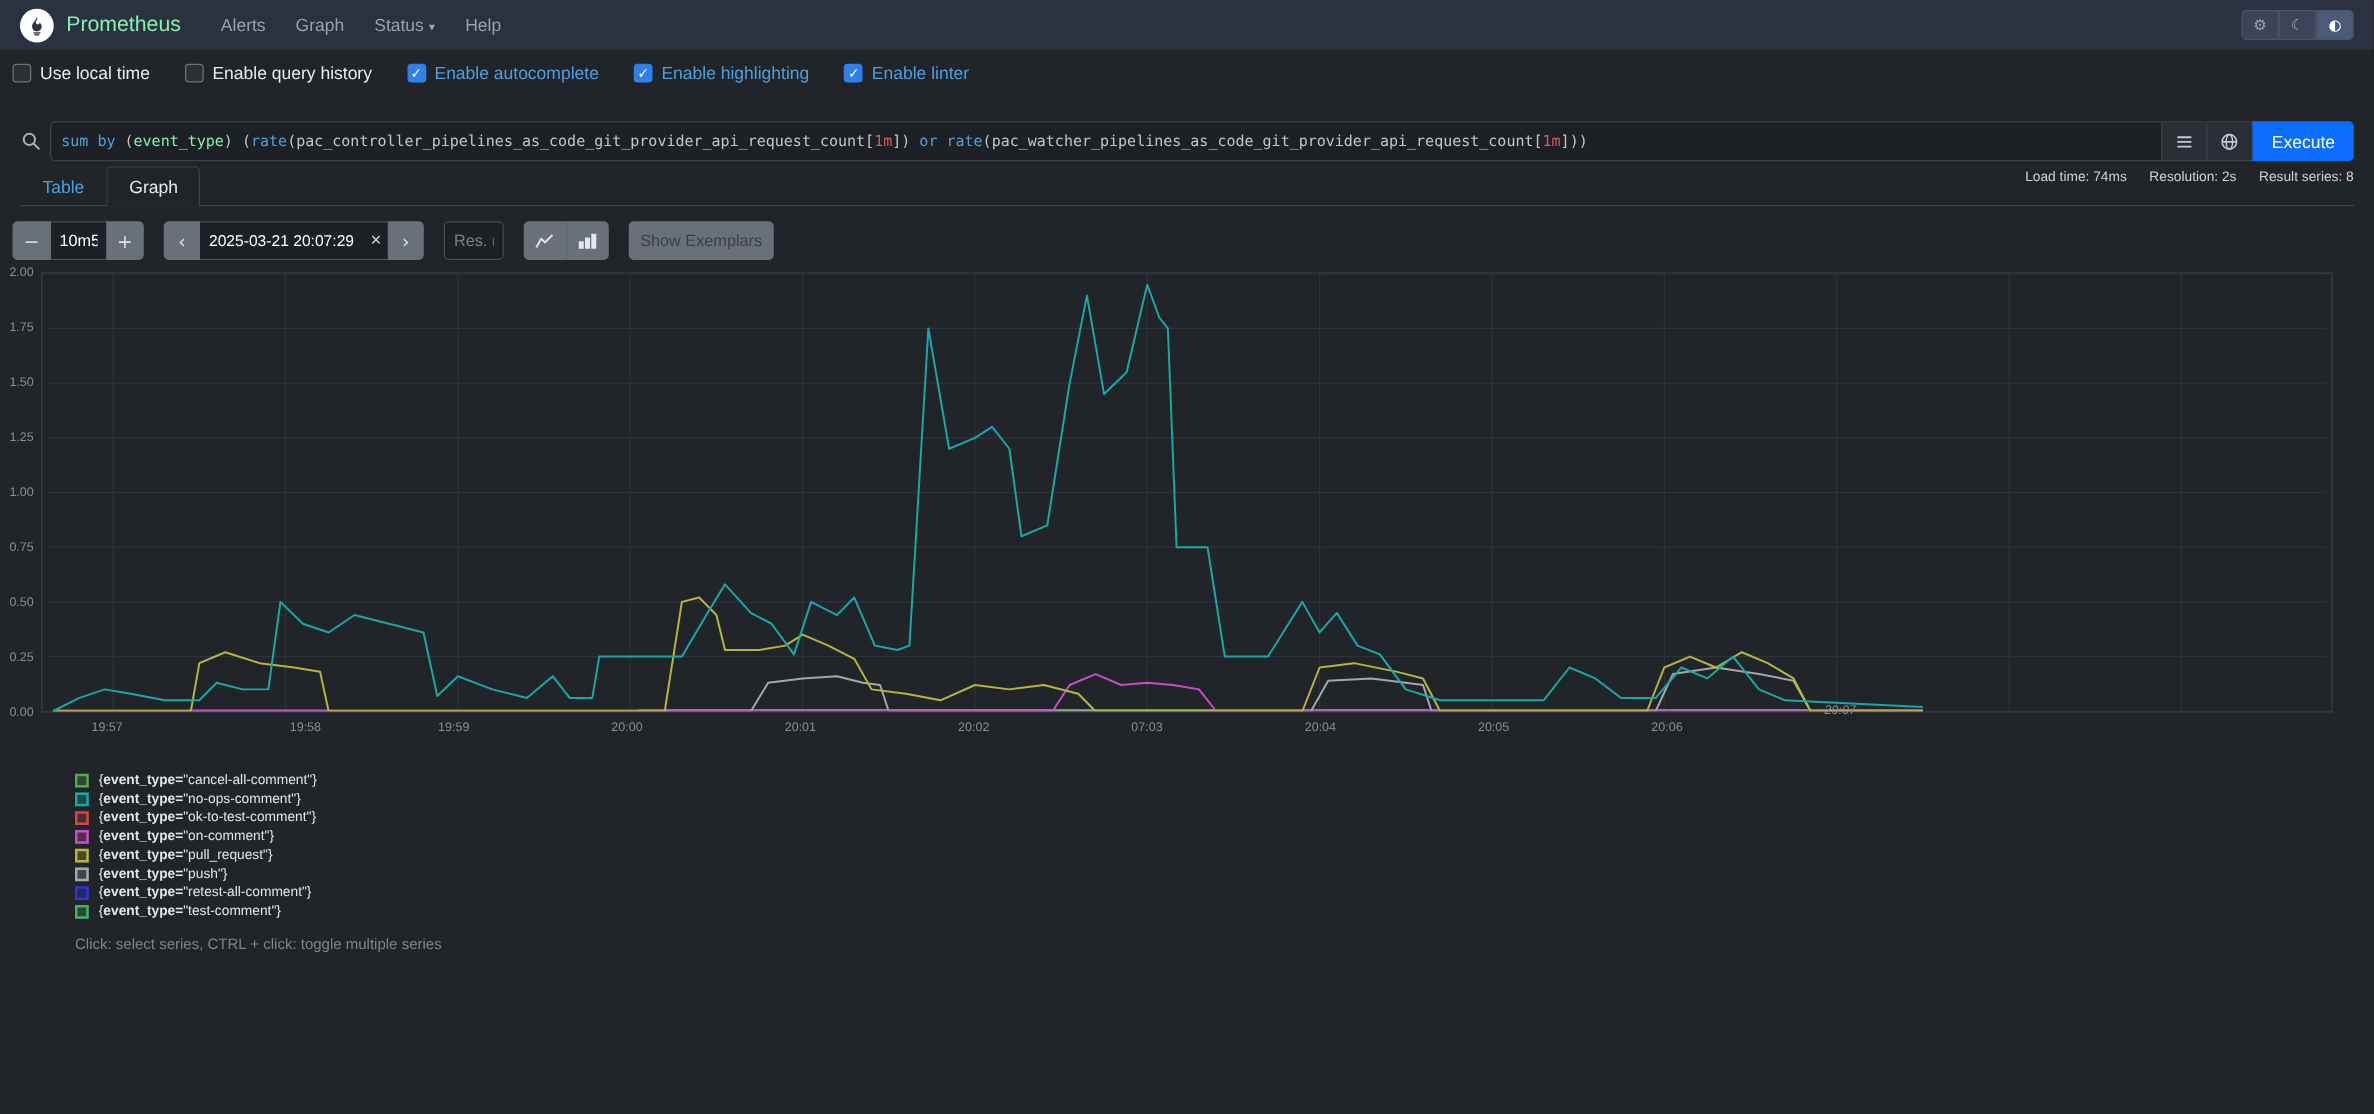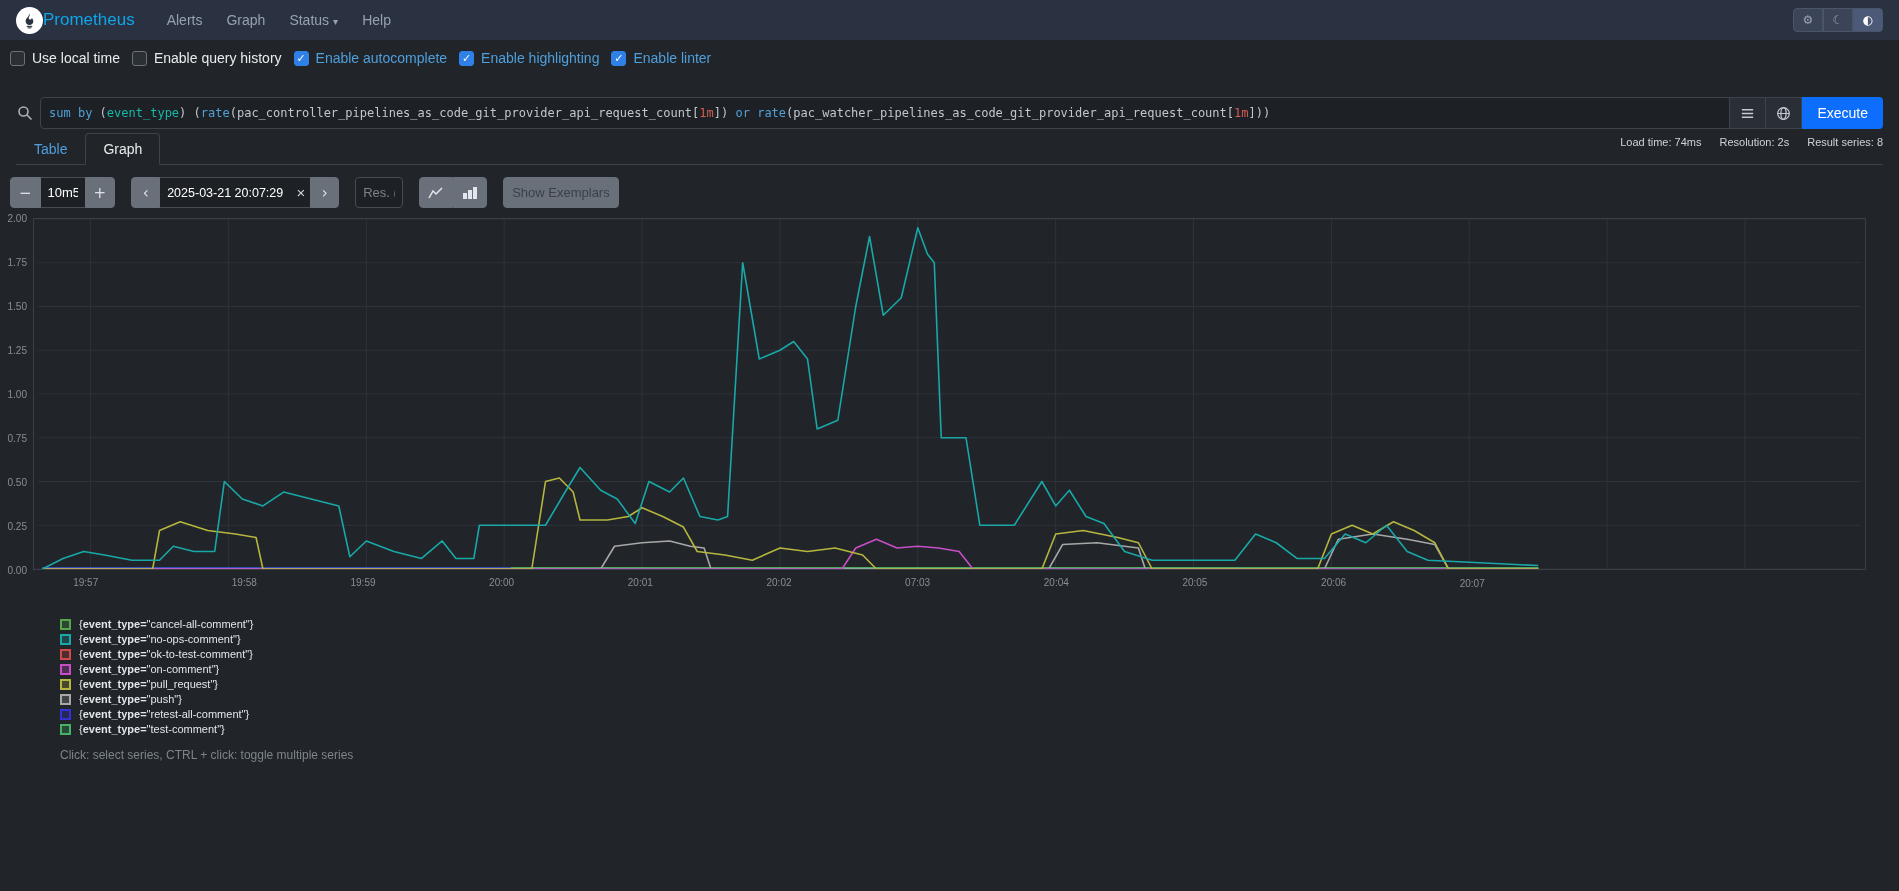--- a/index.html
+++ b/index.html
@@ -2,47 +2,47 @@
 <html style="--navbar-bg: #2a3140; --body-bg: #212529; --accent-blue: #4f9fdd; --execute-blue: #0d6efd; --checkbox-checked: #2f81e8;"><head>
 <meta charset="utf-8">
 <style>
   *{box-sizing:border-box}
   html,body{width:1899px;height:891px}
   body{margin:0;background:var(--body-bg,#212529);color:#e9ecef;
        font-family:"Liberation Sans",sans-serif;overflow:hidden}
 
   
   .navbar{height:40px;background:var(--navbar-bg,#2a3140);display:flex;align-items:center;padding:0 16px}
-  .brand{display:flex;align-items:center;color:#0ea5e9;font-size:17px;margin-right:20px;cursor:pointer}
+  .brand{display:flex;align-items:center;gap:10px;color:#86efac;font-size:17px;margin-right:20px;cursor:pointer}
   .logo{width:27px;height:27px;border-radius:50%;background:#fff;display:flex;align-items:center;justify-content:center}
   .main-nav{display:flex;align-items:center}
   .nav-link{color:#98a1ae;text-decoration:none;font-size:14px;padding:0 12px;cursor:pointer}
   .caret{font-size:10px;margin-left:4px;color:#98a1ae}
   .theme-group{margin-left:auto;display:flex}
   .theme-btn{height:24px;width:30px;background:#3c4557;border:1px solid #4b5569;color:#9aa4b4;
              font-size:12px;line-height:1;padding:0;cursor:pointer;font-family:"DejaVu Sans",sans-serif}
   .theme-btn:first-child{border-radius:4px 0 0 4px}
   .theme-btn.active{background:#4d5a77;color:#fff;border-radius:0 4px 4px 0}
 
   
-  .options{display:flex;gap:12px;padding:10px 16px 9px 10px;align-items:center}
+  .options{display:flex;gap:28px;padding:10px 16px 9px 10px;align-items:center}
   .opt{display:flex;align-items:center;gap:7px;font-size:14px;color:#e9ecef;cursor:pointer}
   .opt.checked{color:var(--accent-blue,#4f9fdd)}
   .cb{width:15px;height:15px;border-radius:3px;background:#2b3035;border:1px solid #6a727b;
       display:flex;align-items:center;justify-content:center;font-size:11px;color:#fff;flex:0 0 auto}
   .cb.on{background:var(--checkbox-checked,#2f81e8);border-color:var(--checkbox-checked,#2f81e8)}
 
   
   .query-row{display:flex;align-items:stretch;height:32px;margin:22px 16px 4px 10px}
   .search-wrap{width:30px;display:flex;align-items:center;justify-content:center;color:#aab1b9}
   .query-group{flex:1;display:flex;border:1px solid #3c434b;border-radius:4px 0 0 4px;background:#1d2126;overflow:hidden}
   .query-input{flex:1;font-family:"DejaVu Sans Mono",monospace;font-size:12px;display:flex;align-items:center;
                padding:0 8px;white-space:pre;color:#c0c6ce;overflow:hidden;cursor:text}
   .tk-kw,.tk-fn{color:#51a0d6}
-  .tk-lbl{color:#14b8a6}
+  .tk-lbl{color:#86efac}
   .tk-dur{color:#d45d52}
   .tk-m,.tk-p{color:#c0c6ce}
   .icon-btn{width:36px;background:#2a2f35;border:none;border-left:1px solid #3c434b;color:#c4cad1;
             display:flex;align-items:center;justify-content:center;cursor:pointer}
   .execute{background:var(--execute-blue,#0d6efd);color:#fff;border:none;font-size:14px;padding:0 15px;
            border-radius:0 4px 4px 0;cursor:pointer;font-family:"Liberation Sans",sans-serif}
 
   
   .tabs-row{display:flex;align-items:flex-start;margin:4px 16px 0;border-bottom:1px solid #3d434a}
   .tab{padding:7px 17px;font-size:14px;color:var(--accent-blue,#4f9fdd);cursor:pointer;
@@ -249,21 +249,21 @@
     <div class="xtick" style="left: 52.7px; top: 359px;">19:57</div>
     <div class="xtick" style="left: 191.3px; top: 359px; margin-left: 20px;">19:58</div>
     <div class="xtick" style="left: 330px; top: 359px;">19:59</div>
     <div class="xtick" style="left: 468.6px; top: 359px;">20:00</div>
     <div class="xtick" style="left: 607.3px; top: 359px;">20:01</div>
     <div class="xtick" style="left: 746px; top: 359px;">20:02</div>
     <div class="xtick" style="left: 884.6px; top: 359px;">07:03</div>
     <div class="xtick" style="left: 1023.3px; top: 359px;">20:04</div>
     <div class="xtick" style="left: 1161.9px; top: 359px;">20:05</div>
     <div class="xtick" style="left: 1300.6px; top: 359px;">20:06</div>
-    <div class="xtick" style="left: 1439.2px; top: 360px;">20:07</div>
+    <div class="xtick" style="left: 1439.2px; top: 345px; font-style: italic;">20:07</div>
   </div>
 
 <div class="legend" id="legend">
     <div class="legend-item">
       <span class="swatch" style="border-color: rgb(86, 166, 75); background: rgba(86, 166, 75, 0.25);"></span>
       <span>{<b>event_type=</b>"cancel-all-comment"}</span>
     </div>
     <div class="legend-item">
       <span class="swatch" style="border-color: rgb(25, 168, 168); background: rgba(25, 168, 168, 0.25);"></span>
       <span>{<b>event_type=</b>"no-ops-comment"}</span>

